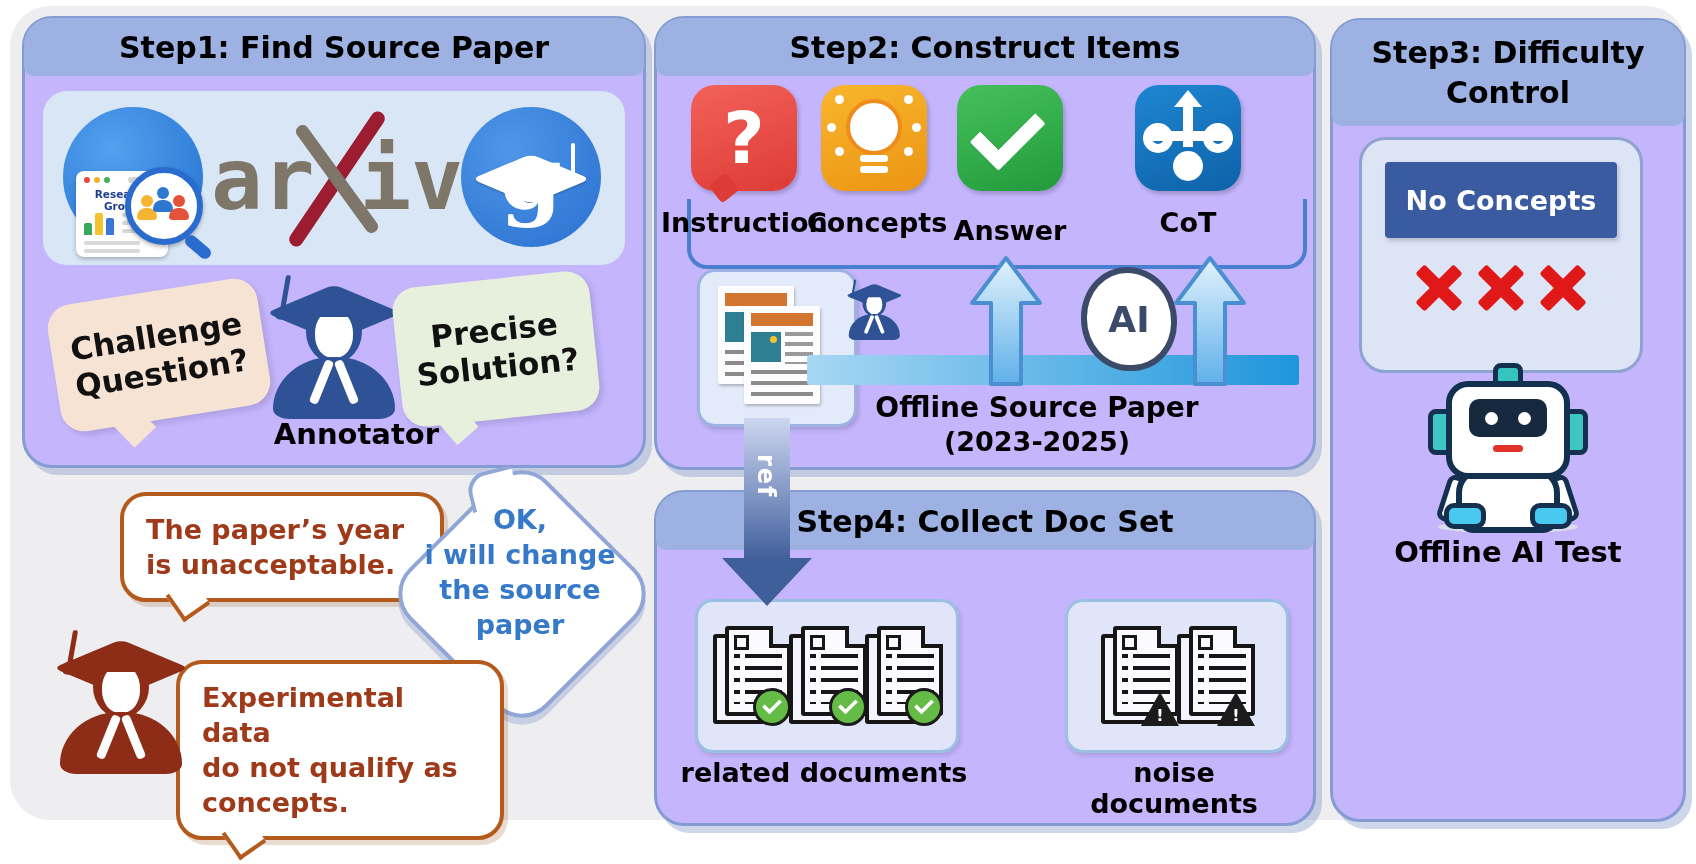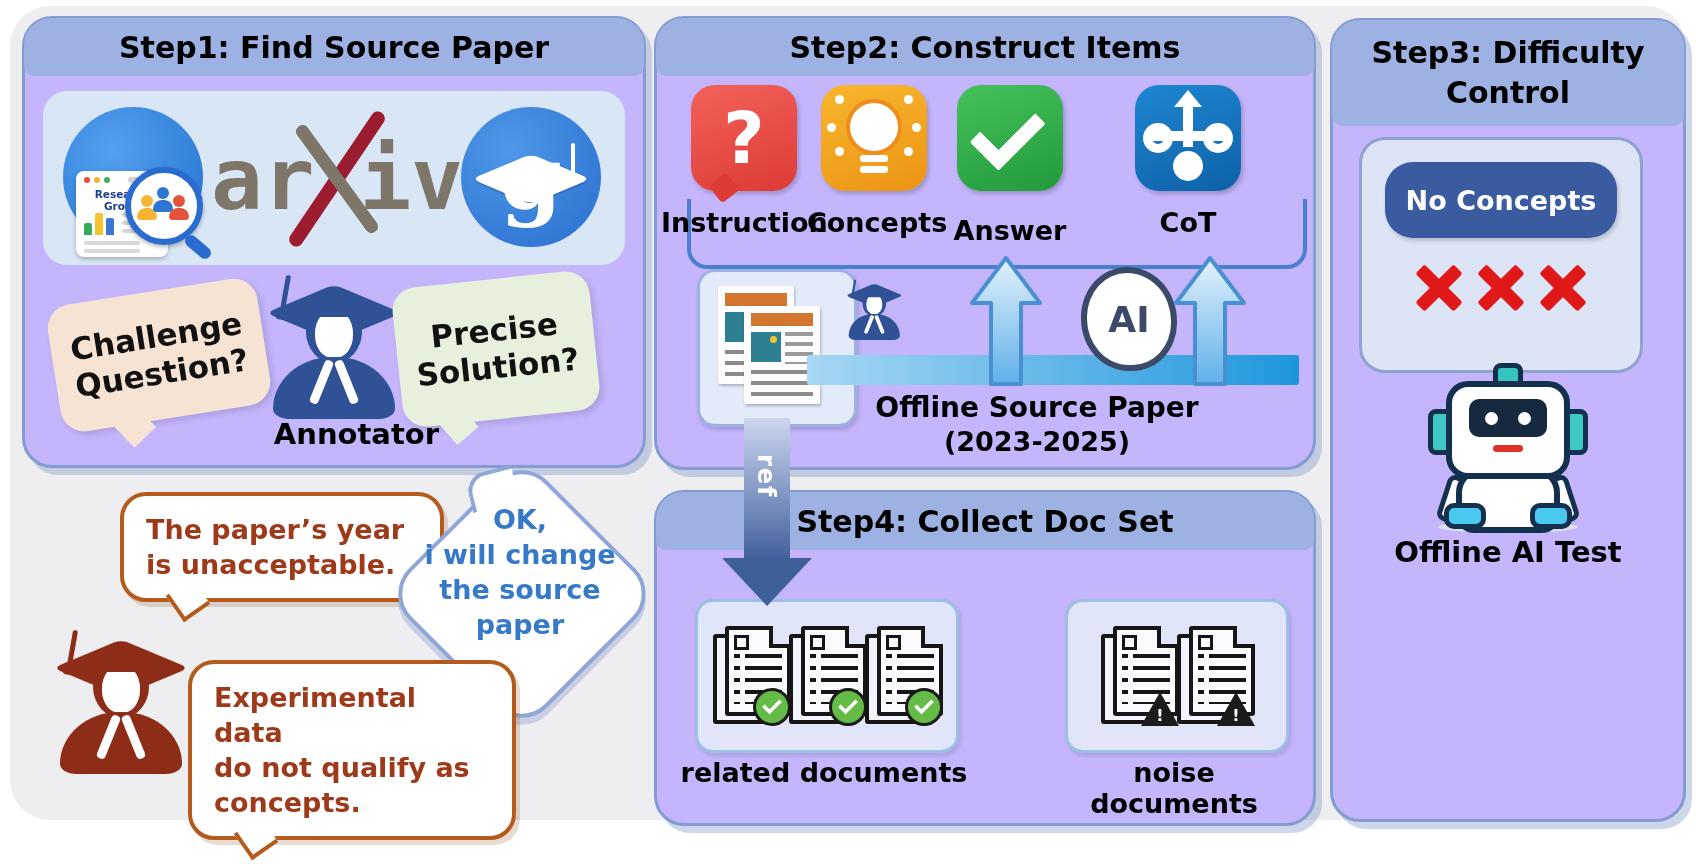--- a/index.html
+++ b/index.html
@@ -143,21 +143,21 @@
   .badge{position:absolute;right:0px;bottom:2px;}
   .badge.ok{width:32px;height:32px;border-radius:50%;background:#64bb46;border:3px solid #1b1b1b;}
   .badge.ok::after{content:"";position:absolute;left:7px;top:8px;width:14px;height:7px;border-left:4px solid #fff;border-bottom:4px solid #fff;transform:rotate(-45deg);border-radius:1px;}
   .badge.warn{width:38px;height:34px;clip-path:polygon(50% 0,100% 100%,0 100%);background:#1b1b1b;color:#fff;
               display:flex;align-items:flex-end;justify-content:center;font-size:16px;font-weight:800;padding-bottom:1px;box-sizing:border-box;}
   .doclabel{position:absolute;top:264px;text-align:center;font-size:27px;font-weight:600;color:#000;}
 
   
   .s3-box{position:absolute;left:26px;width:278px;height:230px;background:#dde4f6;border:3px solid #8fa3d0;border-radius:26px;
           display:flex;flex-direction:column;align-items:center;}
-  .s3-btn{margin-top:22px;width:232px;height:76px;border-radius:28px;display:flex;align-items:center;justify-content:center;
+  .s3-btn{margin-top:22px;width:232px;height:76px;border-radius:4px;display:flex;align-items:center;justify-content:center;
           color:#fff;font-size:27px;font-weight:600;box-shadow:2px 3px 4px rgba(0,0,0,.18);}
   .btn-navy{background:#3a5ba0;}
   .btn-green{background:linear-gradient(180deg,#4cc13f,#2ba02a);}
   .xrow{display:flex;gap:14px;margin-top:26px;align-items:center;}
   .bigx{position:relative;width:48px;height:48px;}
   .bigx::before,.bigx::after{content:"";position:absolute;left:50%;top:50%;width:54px;height:13px;background:#e01818;border-radius:3px;}
   .bigx::before{transform:translate(-50%,-50%) rotate(45deg);}
   .bigx::after{transform:translate(-50%,-50%) rotate(-45deg);}
   .greencheck{position:relative;width:52px;height:52px;border-radius:12px;background:linear-gradient(180deg,#5ad04e,#1f9e1f);border:2px solid #17831c;box-sizing:border-box;}
   .greencheck::after{content:"";position:absolute;left:11px;top:13px;width:24px;height:12px;border-left:6px solid #fff;border-bottom:6px solid #fff;transform:rotate(-45deg);border-radius:1px;}
@@ -177,21 +177,21 @@
   .rb-foot{position:absolute;bottom:2px;width:32px;height:16px;background:#49c8f0;border:5px solid #14304f;border-radius:10px;}
   .rb-foot.l{left:16px;}.rb-foot.r{right:16px;}
   .offline{position:absolute;left:0;top:514px;width:100%;text-align:center;font-size:29px;font-weight:800;color:#000;}
 
   
   .rev-bubble{position:absolute;background:#fff;border:4px solid #b55a1d;border-radius:26px;color:#9e3a1a;
               font-size:27px;font-weight:600;line-height:1.3;padding:16px 22px;box-shadow:4px 5px 0 rgba(150,90,40,.22);}
   .rev-bubble::after{content:"";position:absolute;left:48px;bottom:-18px;width:28px;height:28px;background:#fff;
                      border-right:4px solid #b55a1d;border-bottom:4px solid #b55a1d;transform:rotate(55deg);}
   .rb1{left:120px;top:492px;width:272px;}
-  .rb2{left:188px;top:660px;width:276px;}
+  .rb2{left:176px;top:660px;width:276px;}
   .reviewer{position:absolute;left:56px;top:624px;}
   .diamond{position:absolute;left:400px;top:458px;width:240px;height:266px;}
   .diamond-bg{position:absolute;left:24px;top:38px;width:188px;height:188px;background:#fff;border:4px solid #8fa6d6;
               border-radius:36px;transform:rotate(45deg);box-shadow:5px 5px 0 rgba(130,150,200,.35);}
   .diamond-tail{position:absolute;left:68px;top:12px;width:44px;height:34px;background:#fff;border-left:4px solid #8fa6d6;border-top:4px solid #8fa6d6;
                 border-radius:20px 4px 0 0;transform:rotate(-14deg);}
   .diamond-text{position:absolute;left:0;top:44px;width:100%;display:flex;flex-direction:column;align-items:center;justify-content:center;
                 color:#3579c8;font-size:27px;font-weight:600;line-height:1.3;}
 </style>
 </head>

